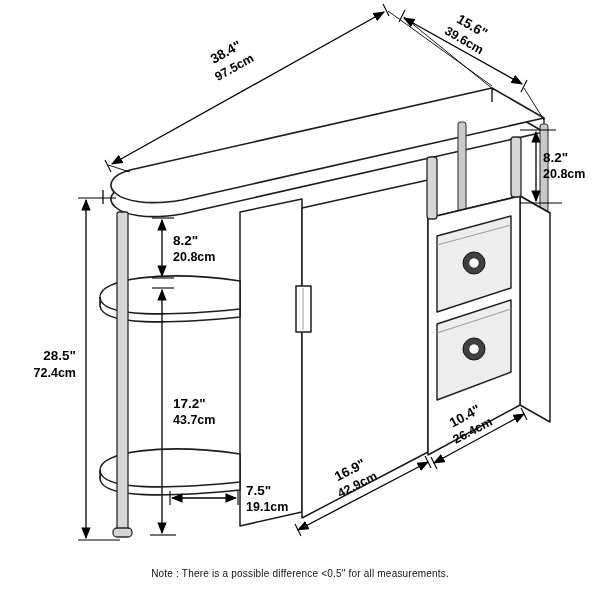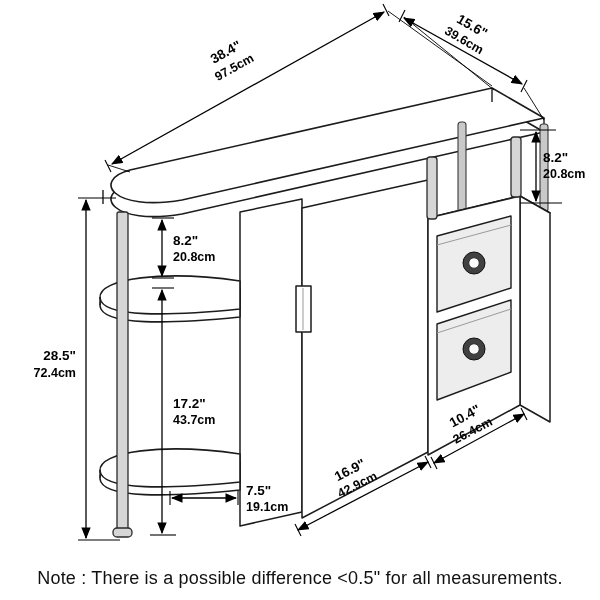--- a/index.html
+++ b/index.html
@@ -12,21 +12,21 @@
   .postback{fill:#c9c9c9;stroke:#3a3a3a;stroke-width:1.1;}
   .bin{fill:#ededed;stroke:#1c1c1c;stroke-width:1.4;stroke-linejoin:round;}
   .binline{stroke:#9a9a9a;stroke-width:1;fill:none;}
   .edge{stroke:#1c1c1c;stroke-width:1.4;}
   .dim{stroke:#000;stroke-width:1.3;fill:none;}
   .tick{stroke:#000;stroke-width:1.1;}
   .wit{stroke:#000;stroke-width:0.9;}
   text.din{font-family:"Liberation Sans",sans-serif;font-weight:bold;font-size:13.5px;fill:#000;}
   text.dcm{font-family:"Liberation Sans",sans-serif;font-weight:bold;font-size:12.5px;fill:#000;}
   .note{position:absolute;top:568px;left:0;width:600px;text-align:center;
-        font-size:18px;color:#111;letter-spacing:.2px;}
+        font-size:10px;color:#111;letter-spacing:.2px;}
 </style>
 </head>
 <body>
 
 <div class="stage">
 <svg width="600" height="560" viewBox="0 0 600 560">
   <defs>
     <marker id="ah" viewBox="0 0 10 8" refX="9" refY="4" markerWidth="9" markerHeight="7.2" orient="auto">
       <path d="M0,0 L10,4 L0,8 Z" fill="#000"></path>
     </marker>

